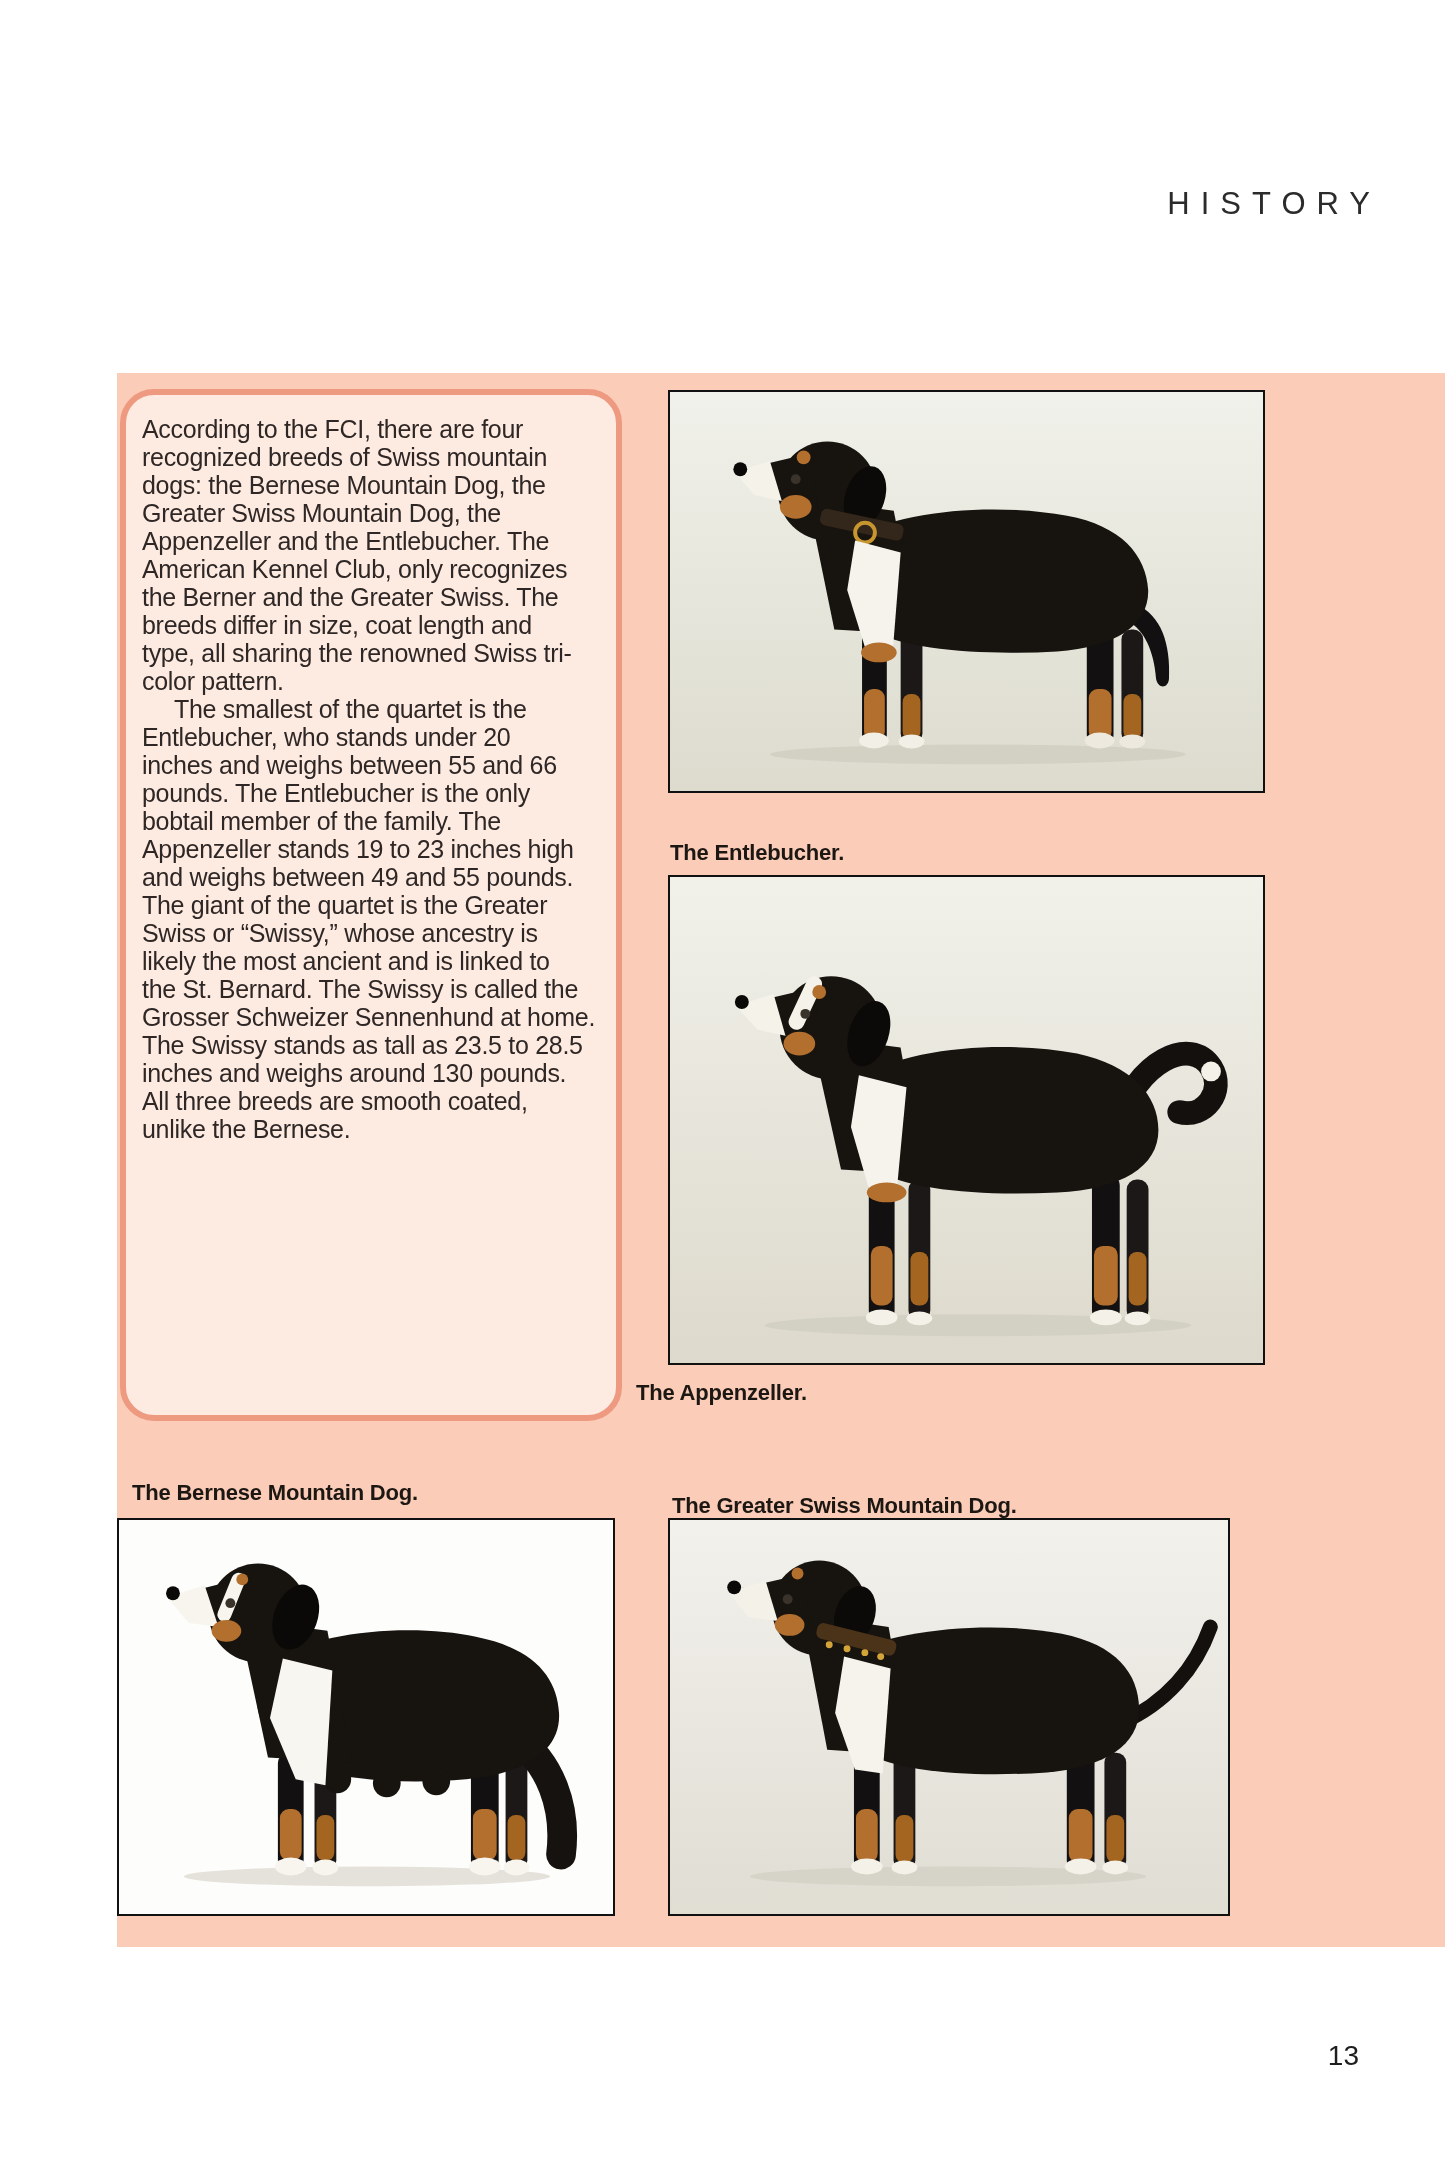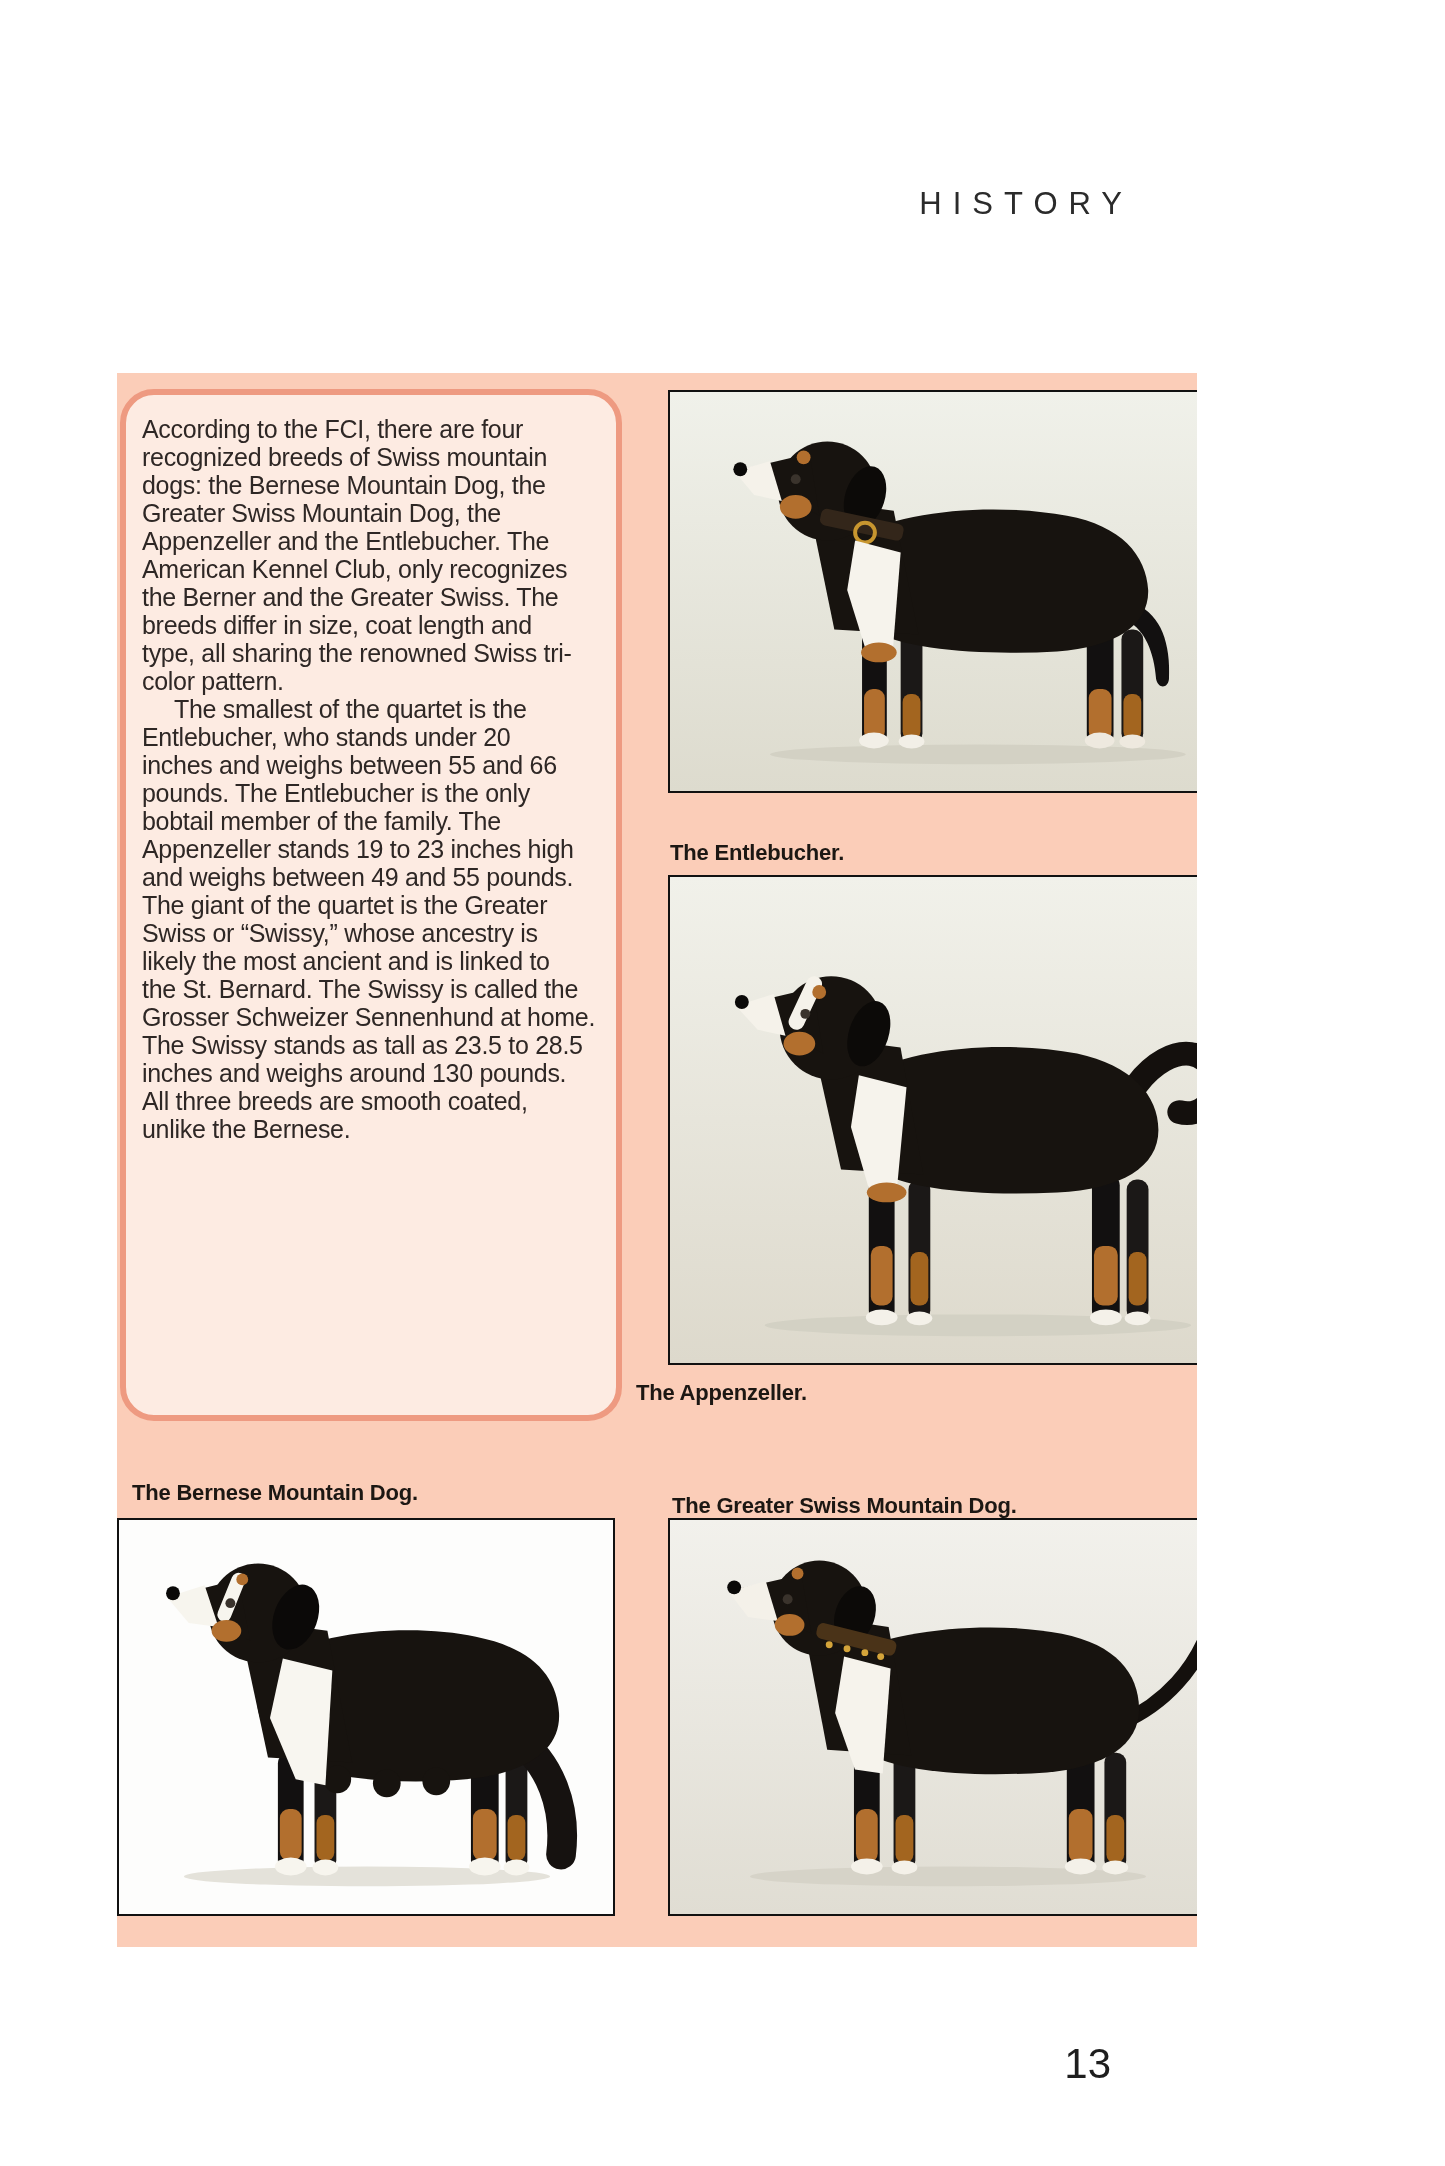--- a/index.html
+++ b/index.html
@@ -1,16 +1,16 @@
 <!DOCTYPE html>
 <html><head>
 <meta charset="utf-8">
 <style>
   html,body{margin:0;padding:0;background:#ffffff;}
-  .page{position:relative;width:1197px;height:2166px;background:#ffffff;
+  .page{position:relative;width:1445px;height:2166px;background:#ffffff;
         font-family:"Liberation Sans",sans-serif;overflow:hidden;}
 
   .history-header{position:absolute;top:186px;right:64px;
         font-size:31px;font-weight:400;letter-spacing:11px;color:#2b2b2b;}
 
   .panel{position:absolute;left:117px;top:373px;width:1328px;height:1574px;
         background:#fbcdb8;}
 
   .textbox{position:absolute;left:120px;top:389px;width:502px;height:1032px;
         background:#fdebe2;border:6px solid #ee9a81;border-radius:34px;
@@ -32,21 +32,21 @@
   .photo-4{left:668px;top:1518px;width:562px;height:398px;
         background:linear-gradient(#f2f1ec,#e0ddd3);}
 
   .caption{position:absolute;font-size:22px;font-weight:700;color:#1c1713;
         letter-spacing:-0.2px;}
   .caption-1{left:670px;top:800px;margin-top:40px;}
   .caption-2{left:636px;top:1380px;}
   .caption-3{left:118px;top:1480px;padding-left:14px;}
   .caption-4{left:672px;top:1480px;margin-top:13px;}
 
-  .page-number{position:absolute;right:86px;top:2040px;font-size:42px;
+  .page-number{position:absolute;right:86px;top:2040px;font-size:28px;
         color:#1e1e1e;}
 </style>
 </head>
 <body>
 
 <div class="page">
 
   <div class="history-header">HISTORY</div>
 
   <div class="panel"></div>

